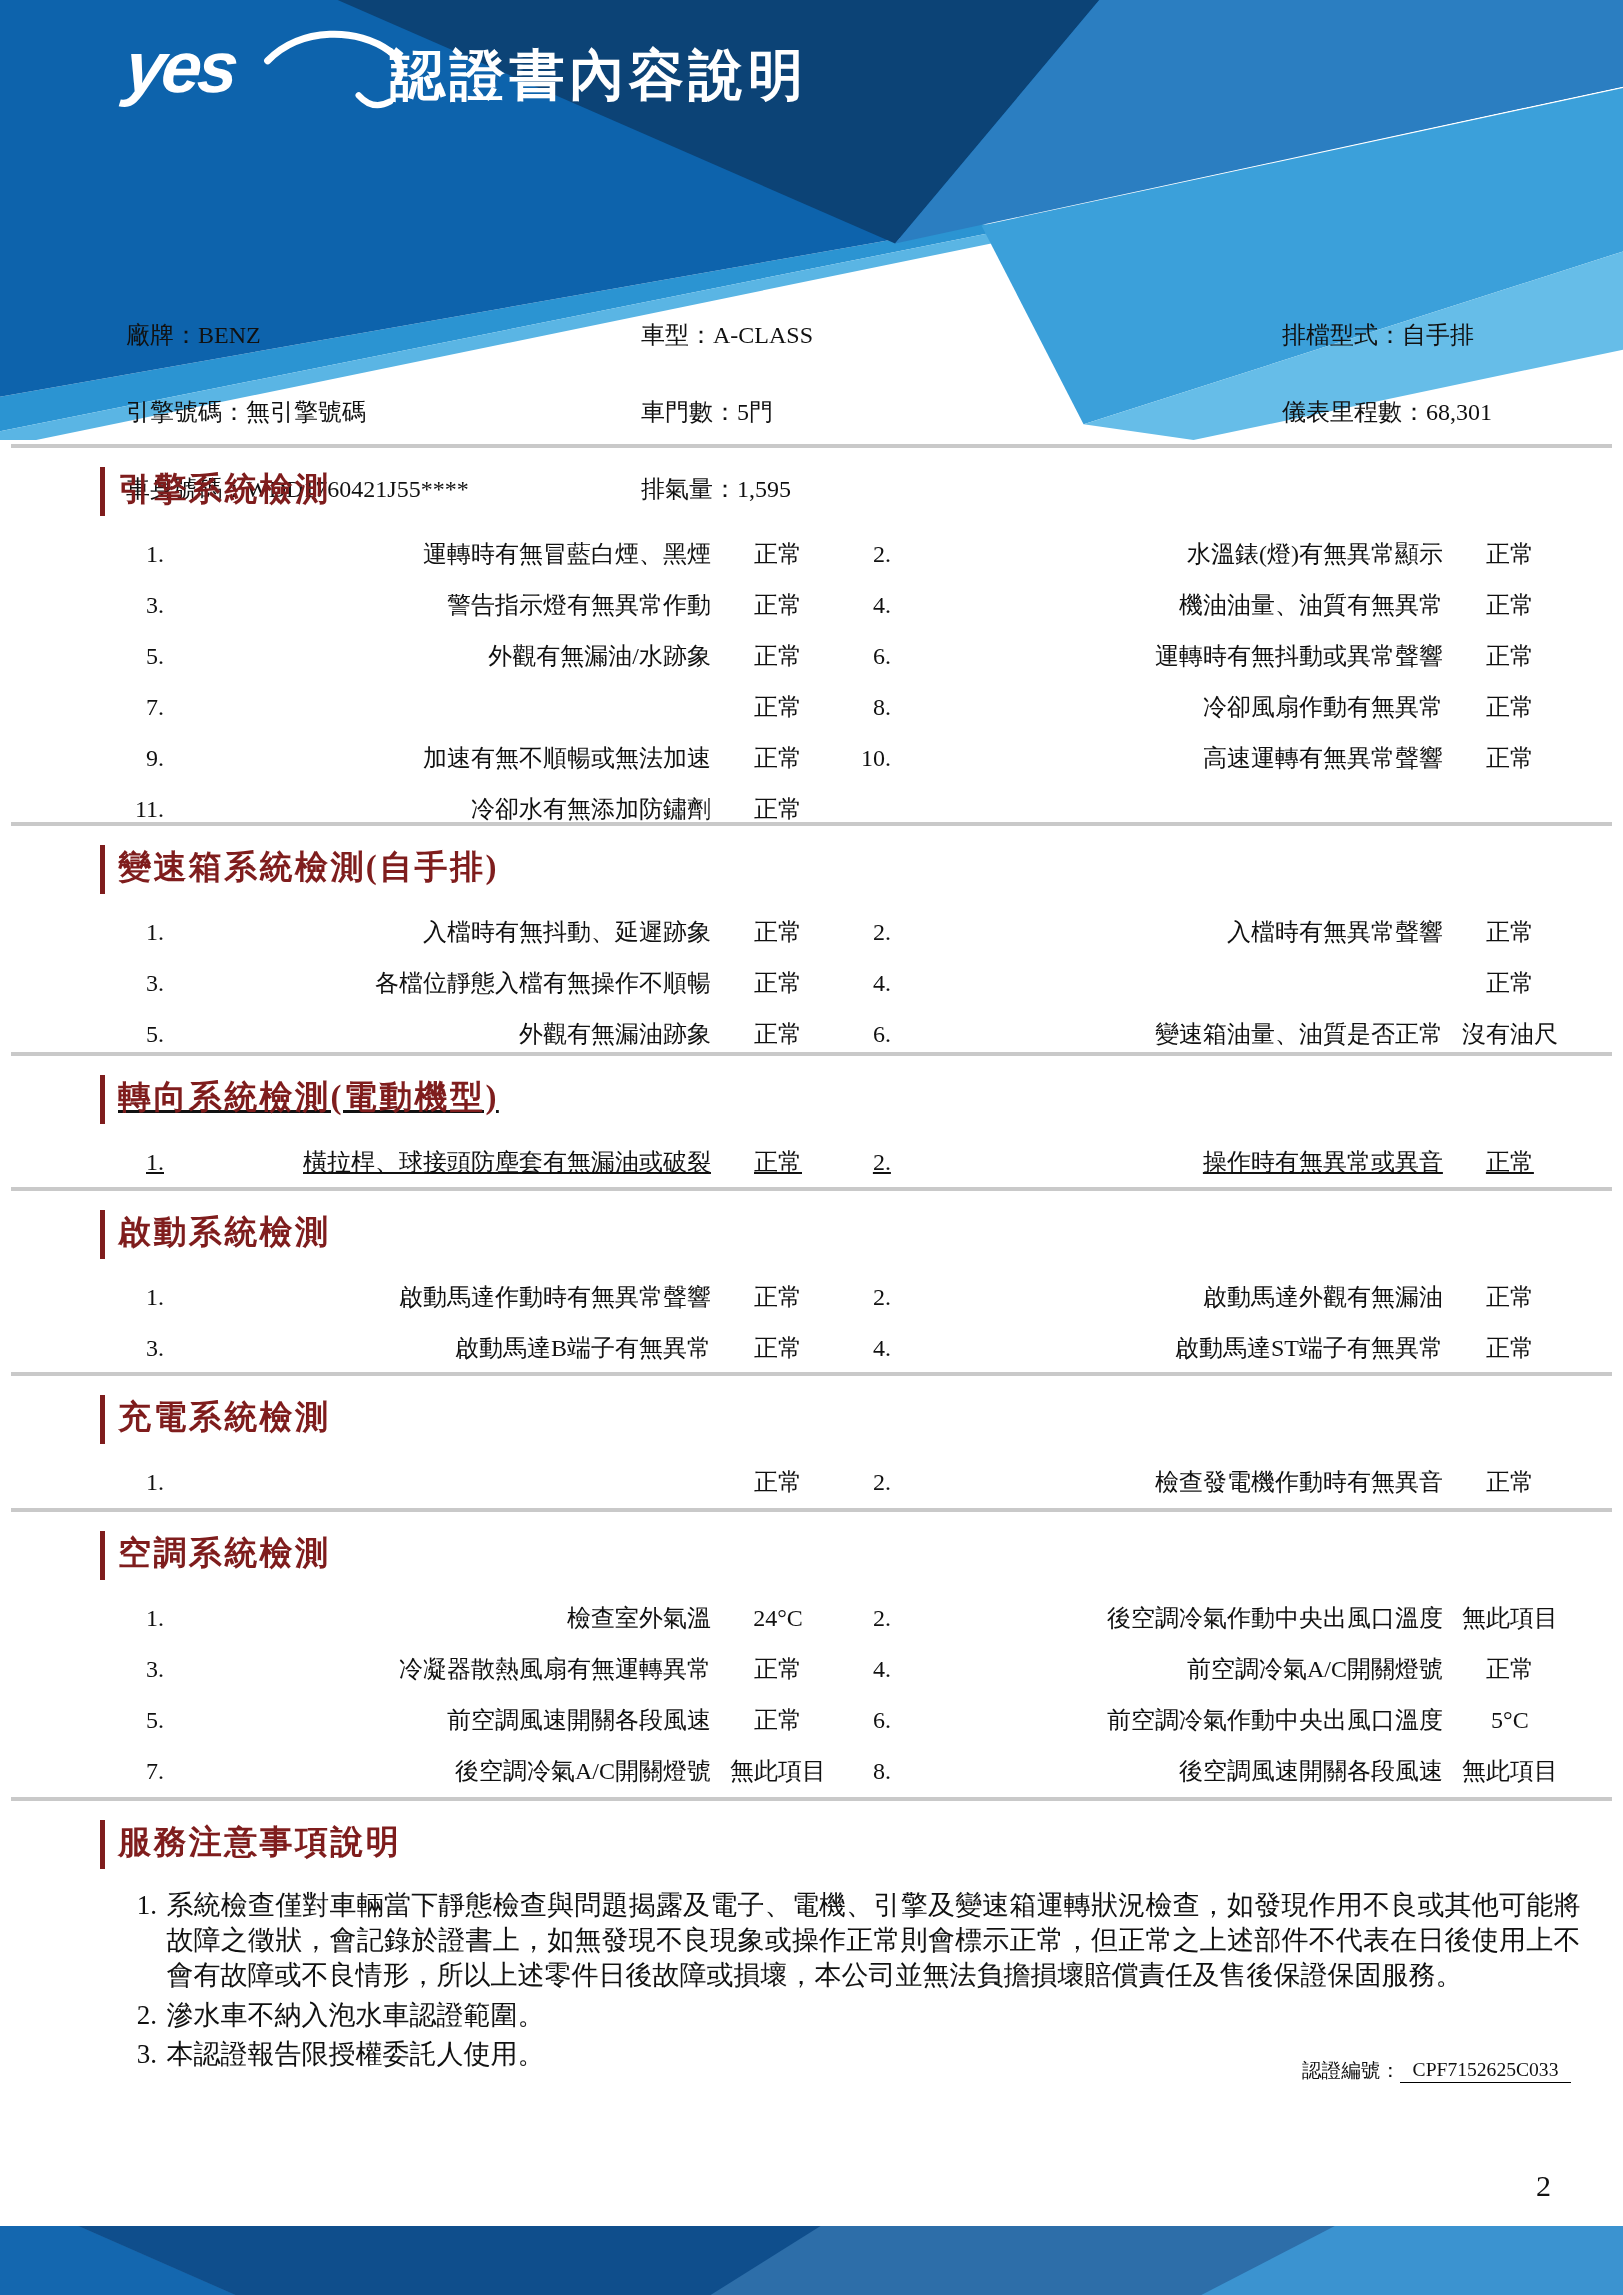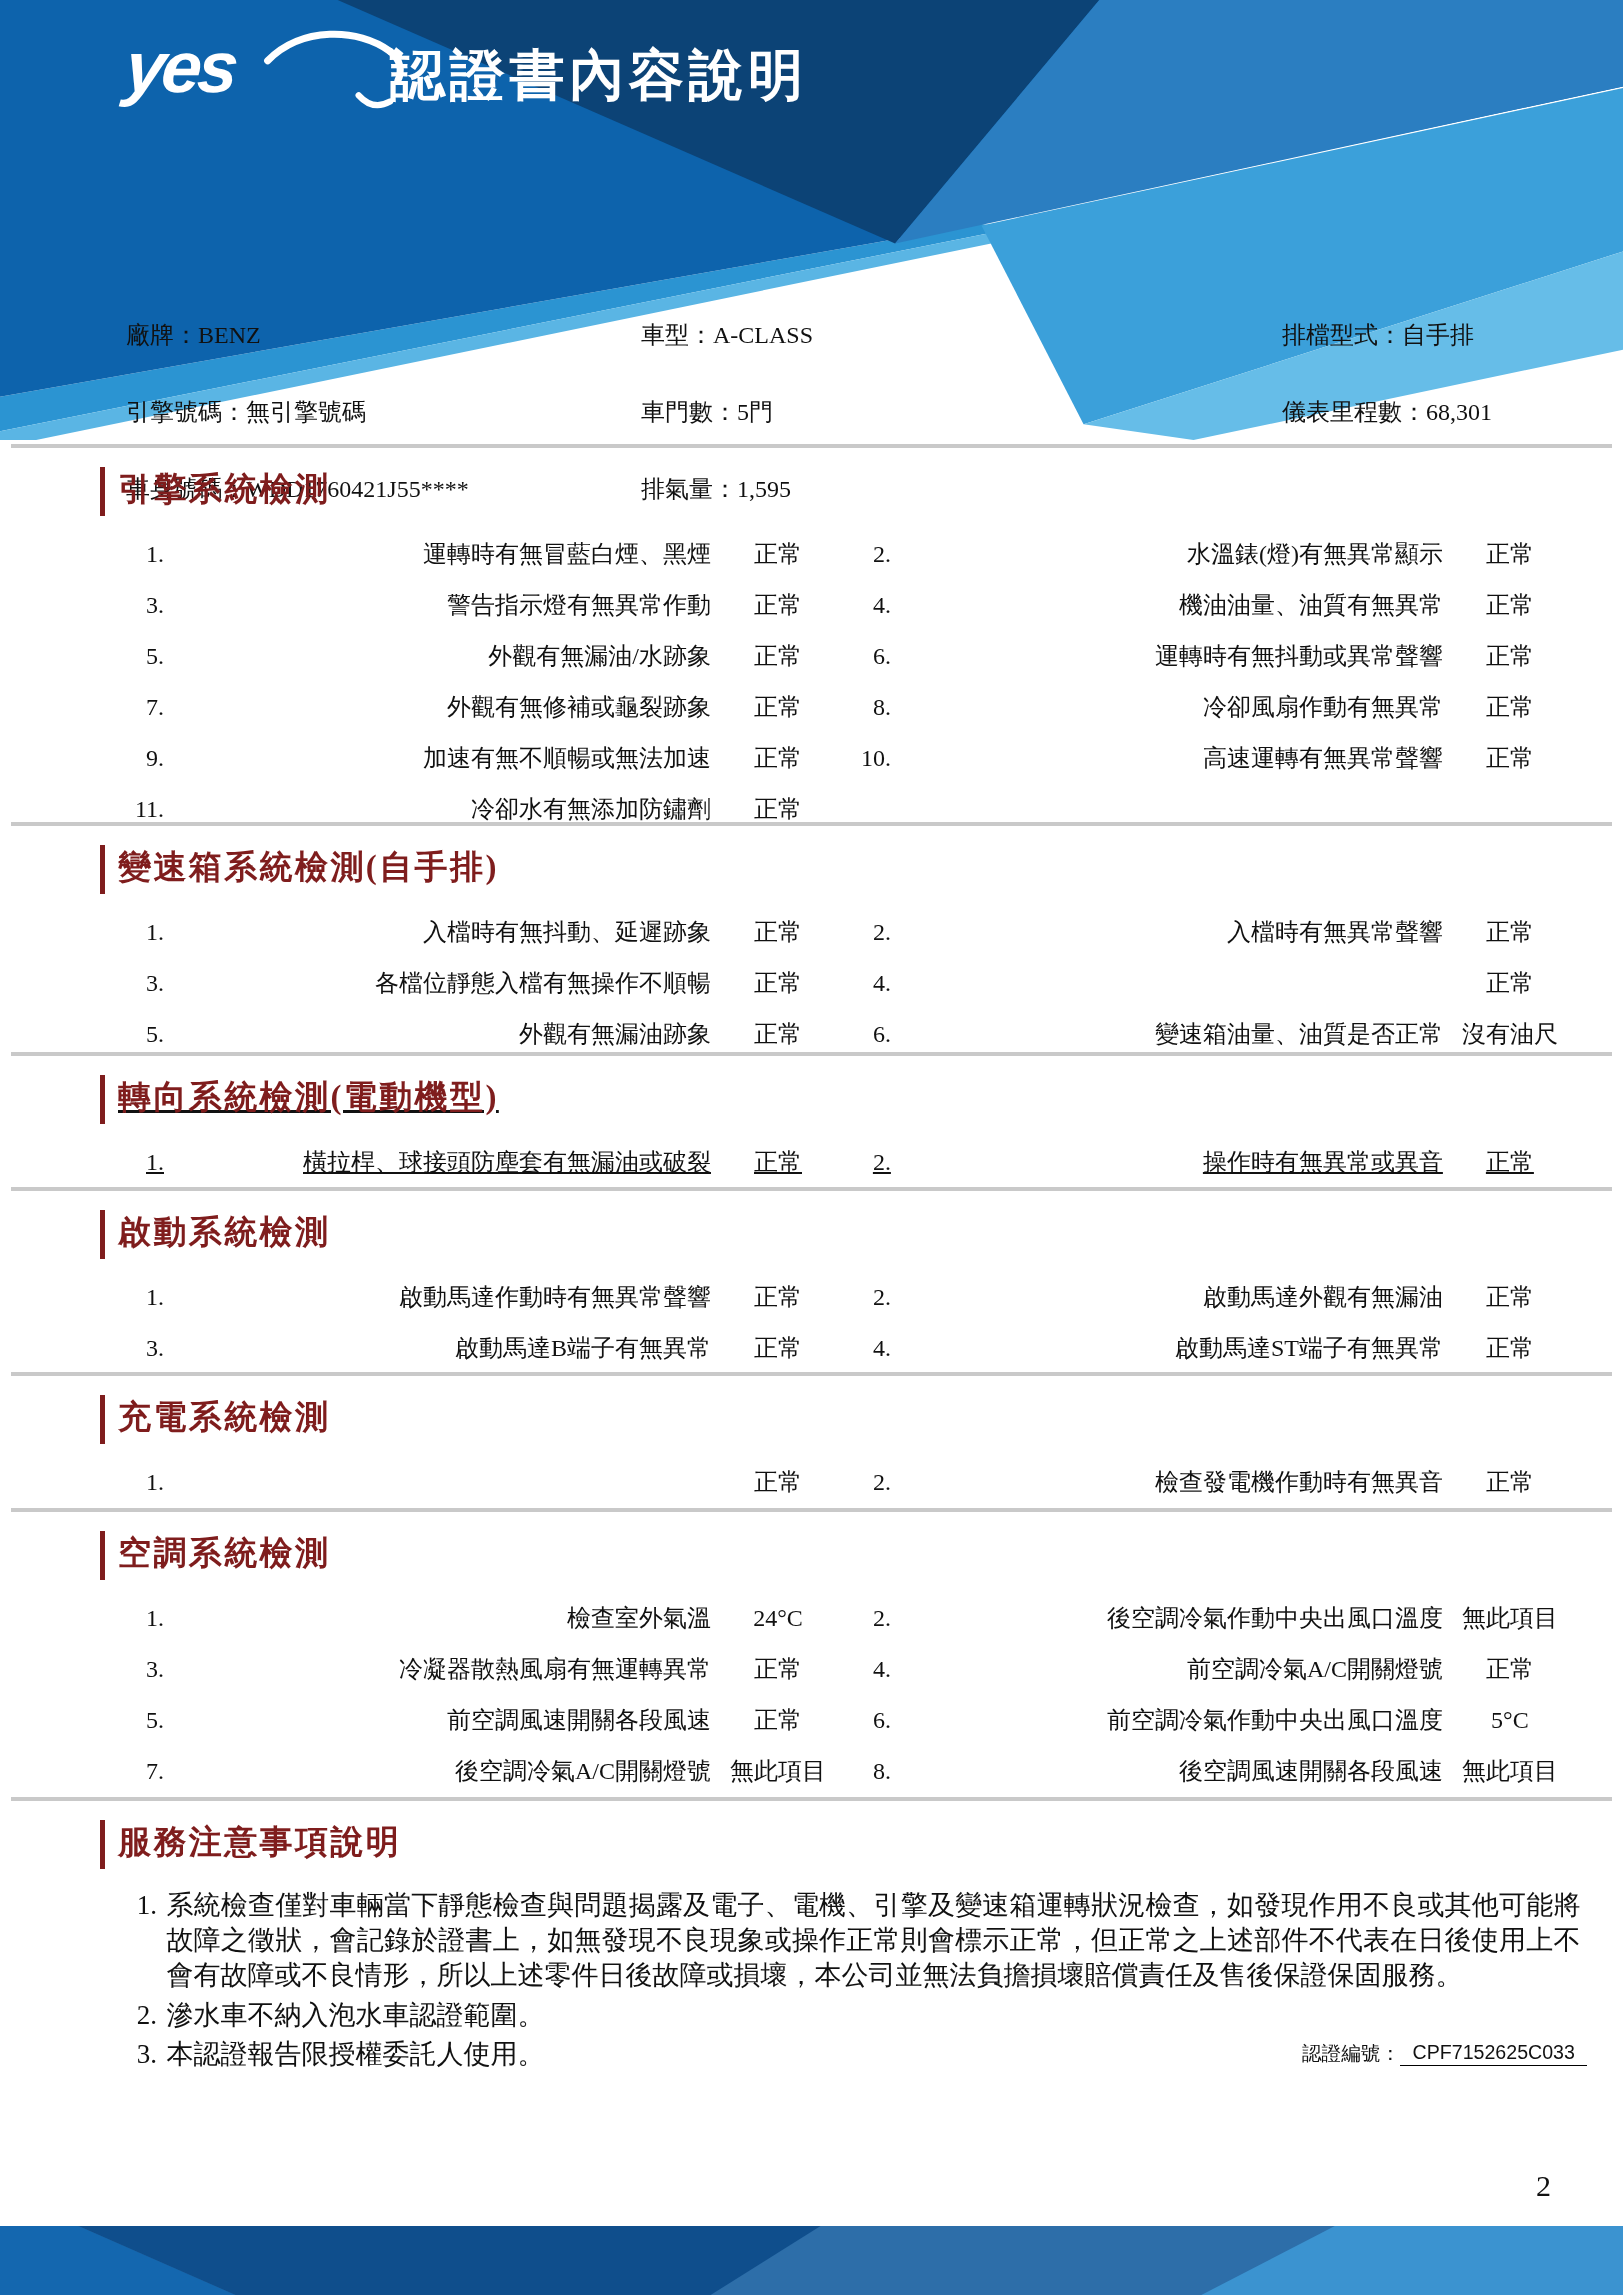--- a/index.html
+++ b/index.html
@@ -44,21 +44,21 @@
   .res{width:134px;flex:none;margin-left:auto;text-align:center;}
 
   .notes-block{position:absolute;left:0;width:100%;top:1797px;}
   .notes-list{margin:27px 0 0 118px;width:1469px;}
   .note{display:flex;align-items:flex-start;margin-bottom:4.7px;}
   .note-num{width:39px;flex:none;text-align:right;padding-right:9.4px;font-size:27px;line-height:35px;}
   .note-text{width:1414px;font-size:27px;line-height:35px;text-align:justify;}
 
   .cert-line{position:absolute;top:2040px;left:1302px;display:flex;align-items:flex-end;
              font-size:19.6px;line-height:25px;white-space:nowrap;}
-  .cert-value{border-bottom:1.6px solid #000;padding:0 12.6px;font-family:Liberation Sans, sans-serif;}
+  .cert-value{border-bottom:1.6px solid #000;padding:0 12.6px;font-family:Liberation Serif, serif;margin-top:17px;}
 
   .page-number{position:absolute;left:1536px;top:2169px;font-size:30px;}
 
   .footer-art{position:absolute;left:0;bottom:0;width:1623px;height:69px;}
 </style>
 </head>
 <body>
 
 <div class="page">
 
@@ -127,21 +127,20 @@
             <span class="lab">外觀有無漏油/水跡象</span>
             <span class="res">正常</span>
           </div>
           <div class="item">
             <span class="num">6.</span>
             <span class="lab">運轉時有無抖動或異常聲響</span>
             <span class="res">正常</span>
           </div>
           <div class="item">
             <span class="num">7.</span>
-            <span class="lab">外觀有無修補或龜裂跡象</span>
             <span class="res">正常</span>
           </div>
           <div class="item">
             <span class="num">8.</span>
             <span class="lab">冷卻風扇作動有無異常</span>
             <span class="res">正常</span>
           </div>
           <div class="item">
             <span class="num">9.</span>
             <span class="lab">加速有無不順暢或無法加速</span>

